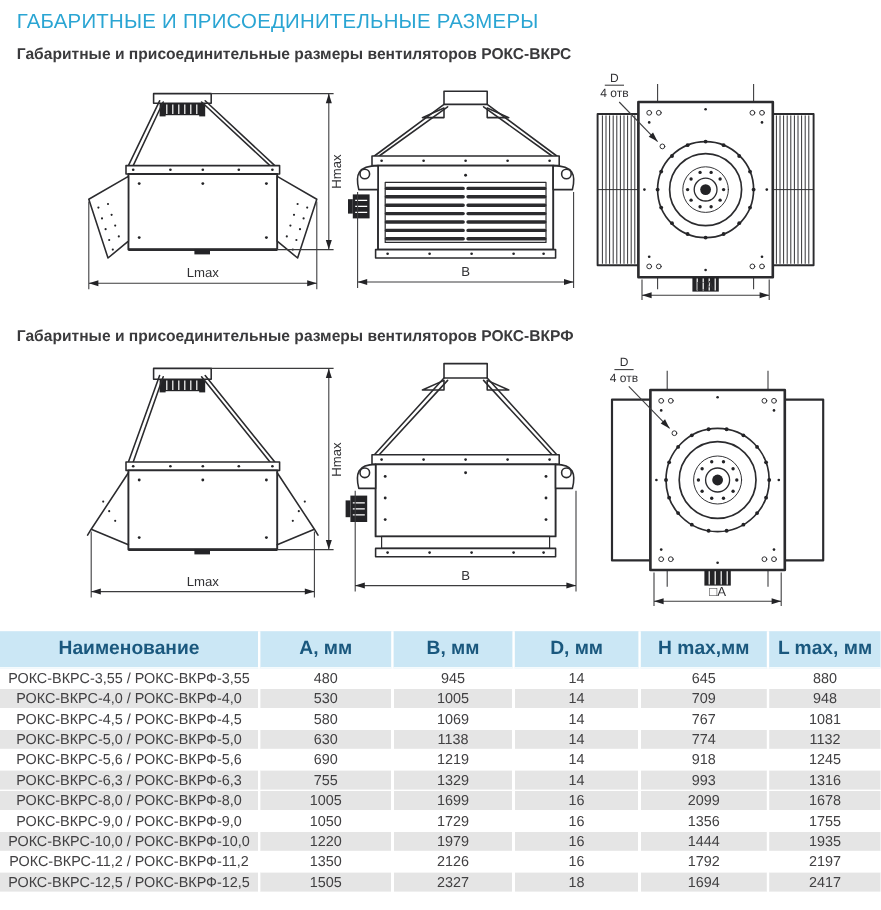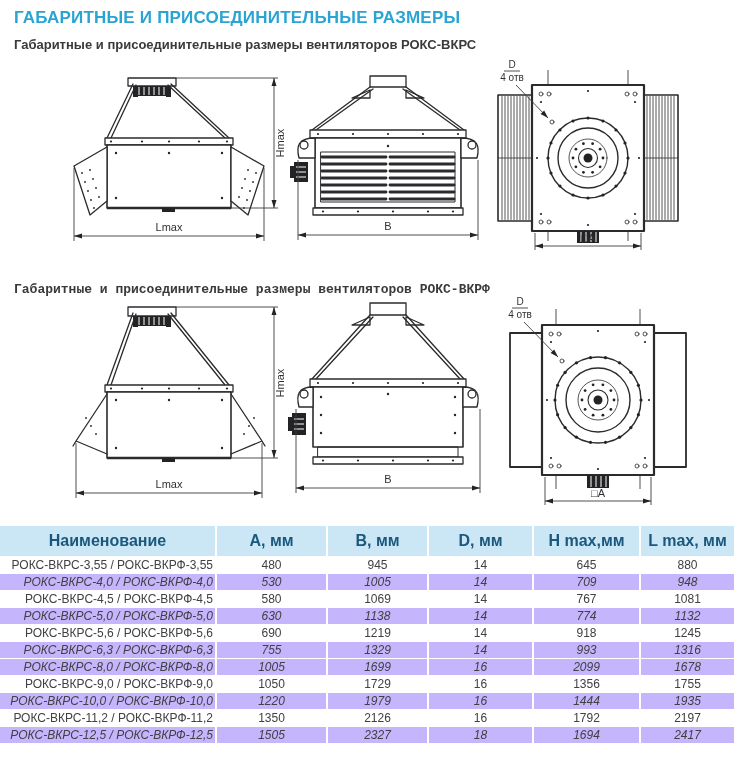--- a/index.html
+++ b/index.html
@@ -1,39 +1,39 @@
 <!DOCTYPE html>
 <html><head>
 <meta charset="utf-8">
 <style>
   html,body{margin:0;padding:0;background:#fff;font-family:"Liberation Sans",sans-serif;}
   .canvas{position:relative;width:734px;height:758px;overflow:hidden;background:#fff;}
-  .page-title{position:absolute;left:14px;top:8px;margin:0;font-size:17px;font-weight:bold;color:#2aa5d3;letter-spacing:.2px;}
+  .page-title{position:absolute;left:14px;top:8px;margin:0;font-size:17px;font-weight:normal;color:#2aa5d3;letter-spacing:.2px;}
   .section-title{position:absolute;left:14px;margin:0;font-size:13px;font-weight:bold;color:#3a3a3c;}
   .st1{top:37px;}
-  .st2{top:282px;font-family:Liberation Mono, monospace;}
+  .st2{top:272px;}
   svg.drw{position:absolute;overflow:visible;}
   .ol{fill:none;stroke:#2b2b2e;stroke-width:1.3;stroke-linejoin:round;stroke-linecap:round;}
   .wh{fill:#ffffff;}
   .thick{stroke-width:2.2;}
   .thin{stroke-width:0.8;}
   .heavy{stroke:#2b2b2e;stroke-width:2.4;}
   .fillD{fill:#232326;stroke:none;}
   .dot{fill:#232326;stroke:none;}
   .slit{stroke:#ffffff;stroke-width:1;fill:none;}
   .dim{fill:none;stroke:#3c3c3e;stroke-width:0.9;}
   .dt{font-family:"Liberation Sans",sans-serif;font-size:11px;fill:#313134;}
   .dts{font-family:"Liberation Sans",sans-serif;font-size:10px;fill:#313134;}
   table.dims{position:absolute;left:0;top:526px;width:734px;border-collapse:collapse;table-layout:fixed;font-size:12px;}
   table.dims th{background:#cbe7f5;color:#1a587e;font-weight:bold;height:30px;padding:0;border-left:2px solid #fff;font-size:16px;}
   table.dims th:first-child{border-left:none;}
   table.dims td{height:16px;padding:0 2px;color:#414042;text-align:center;border-left:2px solid #fff;border-top:1px solid #fff;white-space:nowrap;overflow:hidden;}
   table.dims td:first-child{border-left:none;}
-  table.dims td.name{text-align:right;}
-  table.dims tr.alt{background:#c4b5fd;font-style:italic;}
+  table.dims td.name{text-align:center;}
+  table.dims tr.alt{background:#e5e5e5;}
 </style>
 </head>
 <body>
 
 <div class="canvas">
 
   <h1 class="page-title">ГАБАРИТНЫЕ И ПРИСОЕДИНИТЕЛЬНЫЕ РАЗМЕРЫ</h1>
   <h2 class="section-title st1">Габаритные и присоединительные размеры вентиляторов РОКС-ВКРС</h2>
 
   <svg class="drw" style="left:12px;top:70px" width="278" height="195" viewBox="0 0 278 195">

